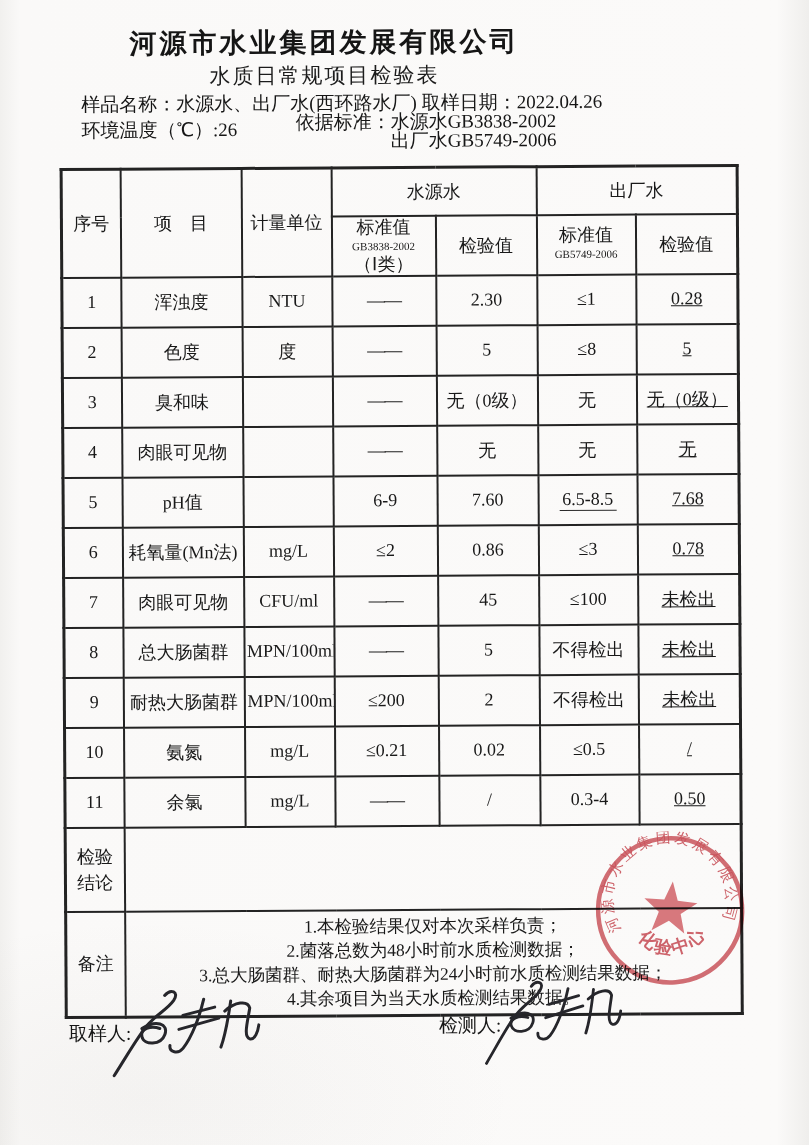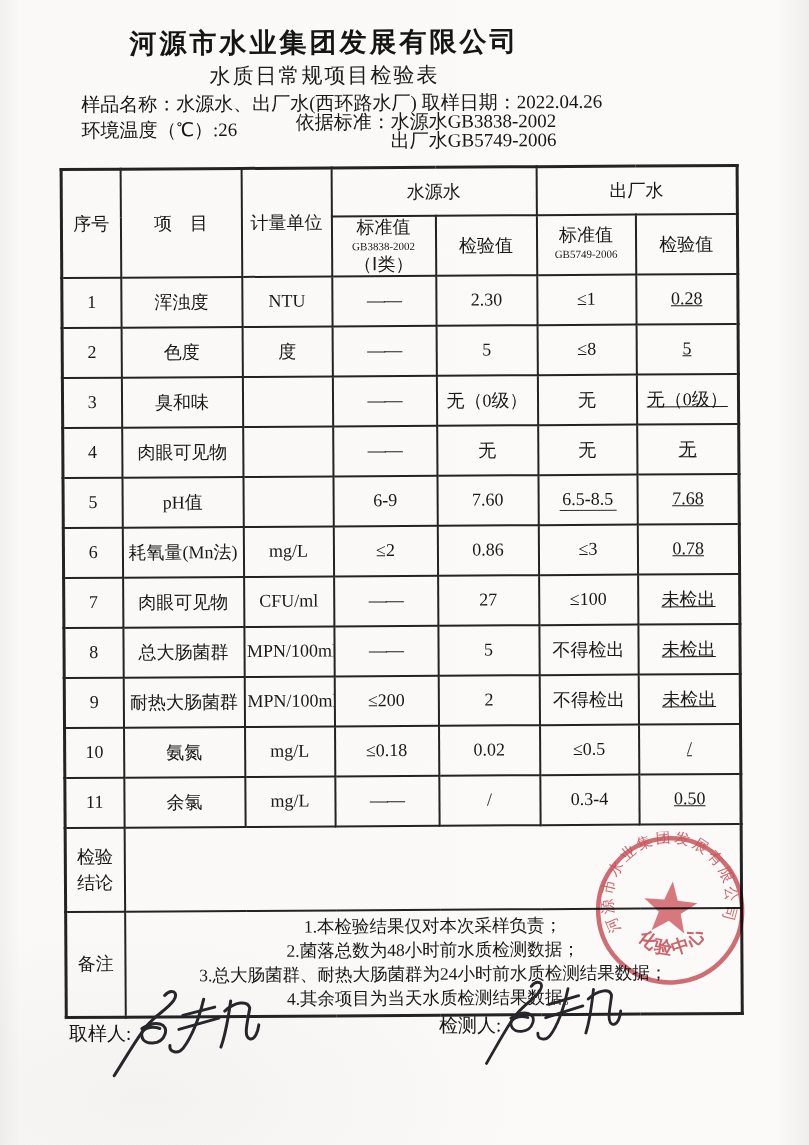--- a/index.html
+++ b/index.html
@@ -167,21 +167,21 @@
             <td class="c-stdsrc">≤2</td>
             <td class="c-valsrc">0.86</td>
             <td class="c-stdout">≤3</td>
             <td class="c-valout">0.78</td>
           </tr>
           <tr style="height: 50px;">
             <td class="c-no">7</td>
             <td class="c-item">肉眼可见物</td>
             <td class="c-unit">CFU/ml</td>
             <td class="c-stdsrc dash">——</td>
-            <td class="c-valsrc">27</td>
+            <td class="c-valsrc">45</td>
             <td class="c-stdout">≤100</td>
             <td class="c-valout">未检出</td>
           </tr>
           <tr style="height: 50px;">
             <td class="c-no">8</td>
             <td class="c-item">总大肠菌群</td>
             <td class="c-unit">MPN/100ml</td>
             <td class="c-stdsrc dash">——</td>
             <td class="c-valsrc">5</td>
             <td class="c-stdout">不得检出</td>
@@ -193,21 +193,21 @@
             <td class="c-unit">MPN/100ml</td>
             <td class="c-stdsrc">≤200</td>
             <td class="c-valsrc">2</td>
             <td class="c-stdout">不得检出</td>
             <td class="c-valout">未检出</td>
           </tr>
           <tr style="height: 50px;">
             <td class="c-no">10</td>
             <td class="c-item">氨氮</td>
             <td class="c-unit">mg/L</td>
-            <td class="c-stdsrc">≤0.18</td>
+            <td class="c-stdsrc">≤0.21</td>
             <td class="c-valsrc">0.02</td>
             <td class="c-stdout">≤0.5</td>
             <td class="c-valout">/</td>
           </tr>
           <tr style="height: 50px;">
             <td class="c-no">11</td>
             <td class="c-item">余氯</td>
             <td class="c-unit">mg/L</td>
             <td class="c-stdsrc dash">——</td>
             <td class="c-valsrc">/</td>

